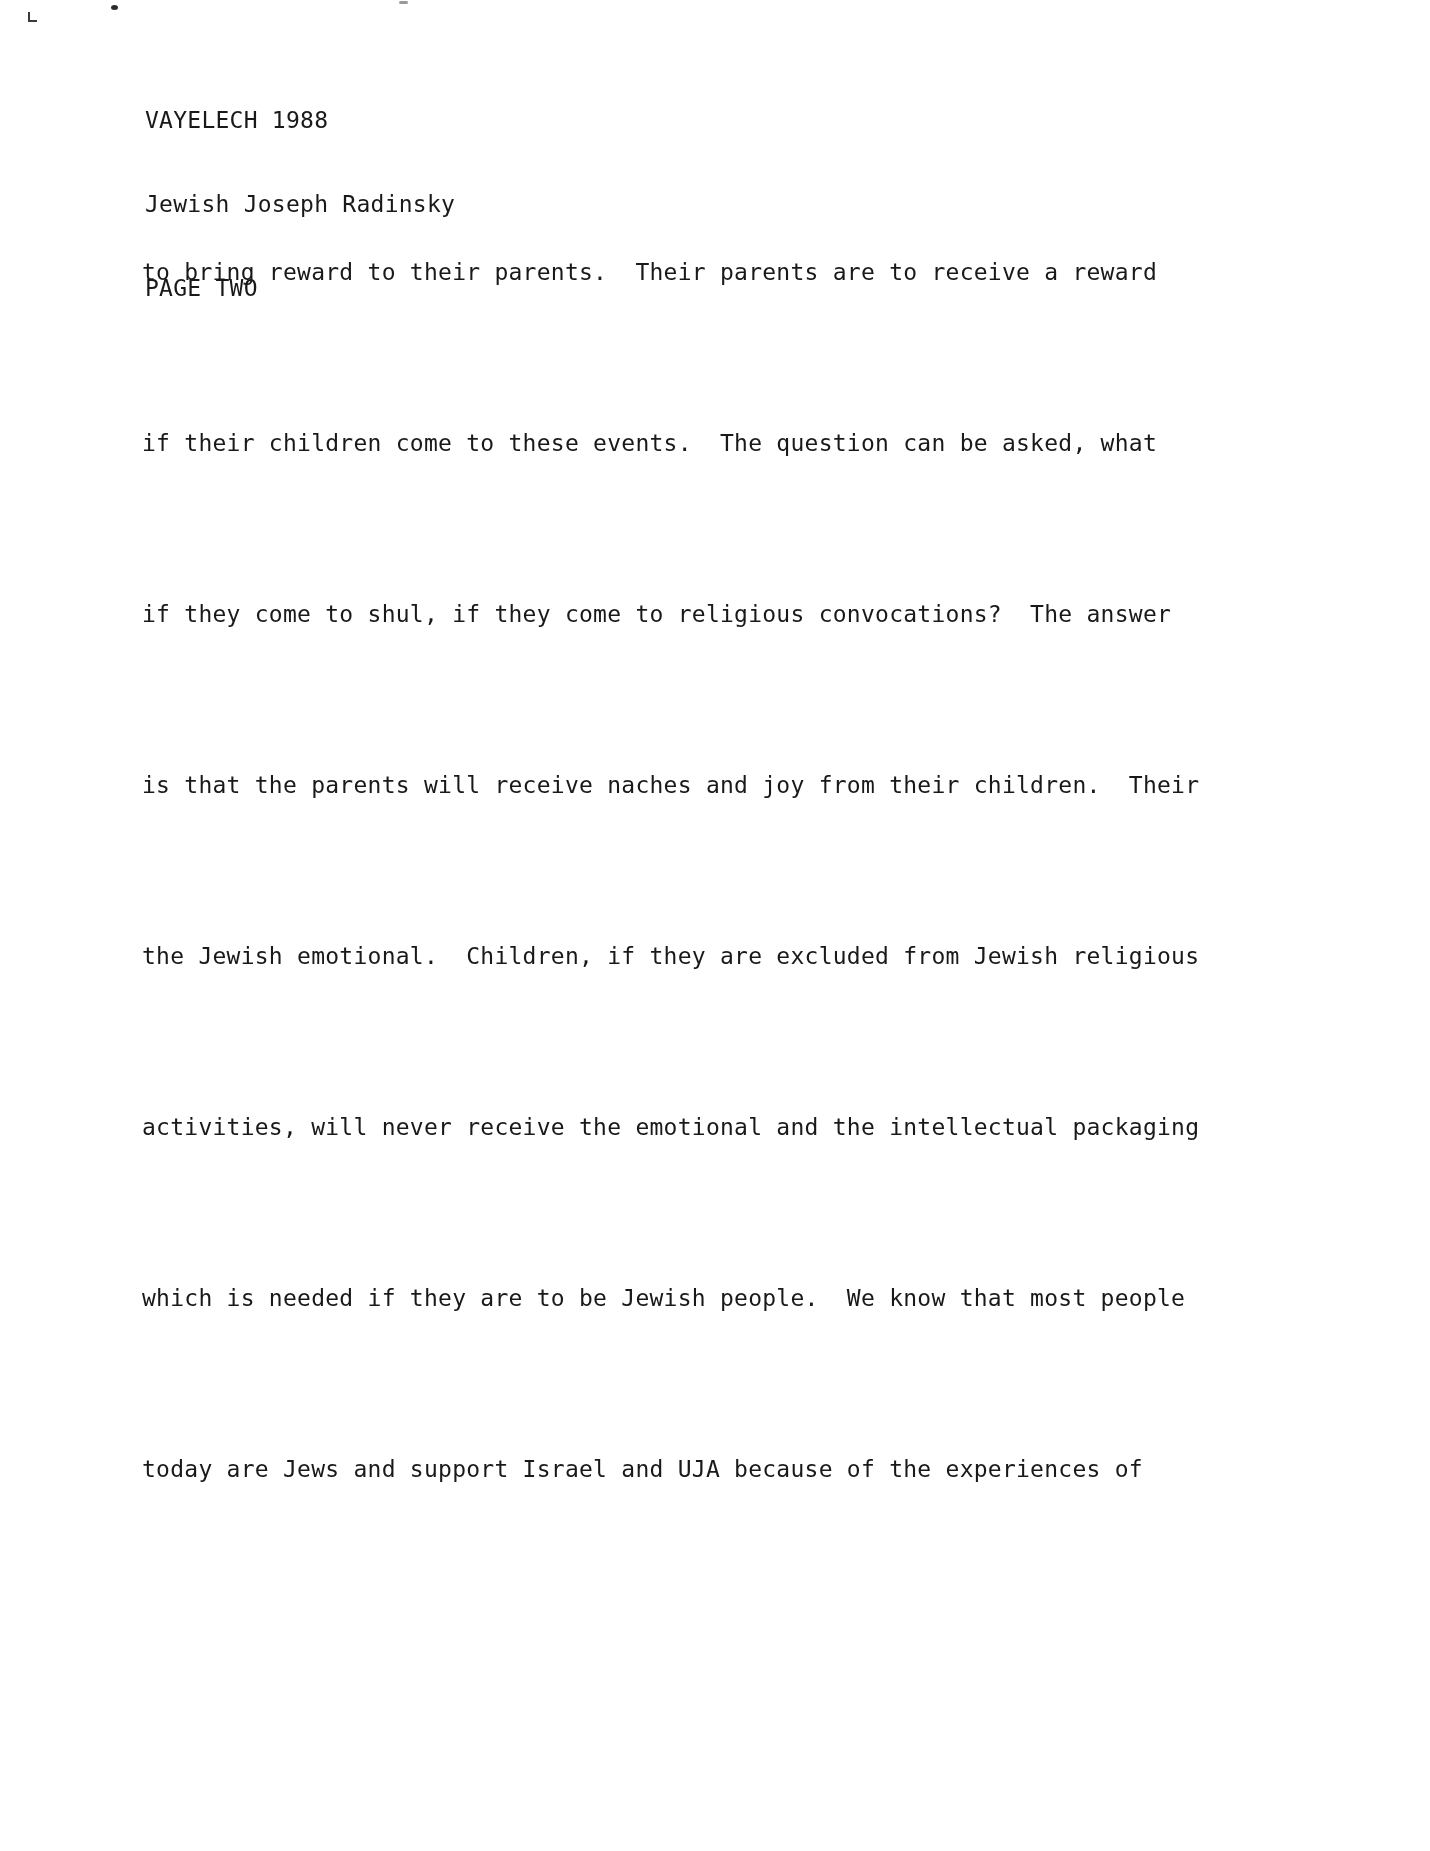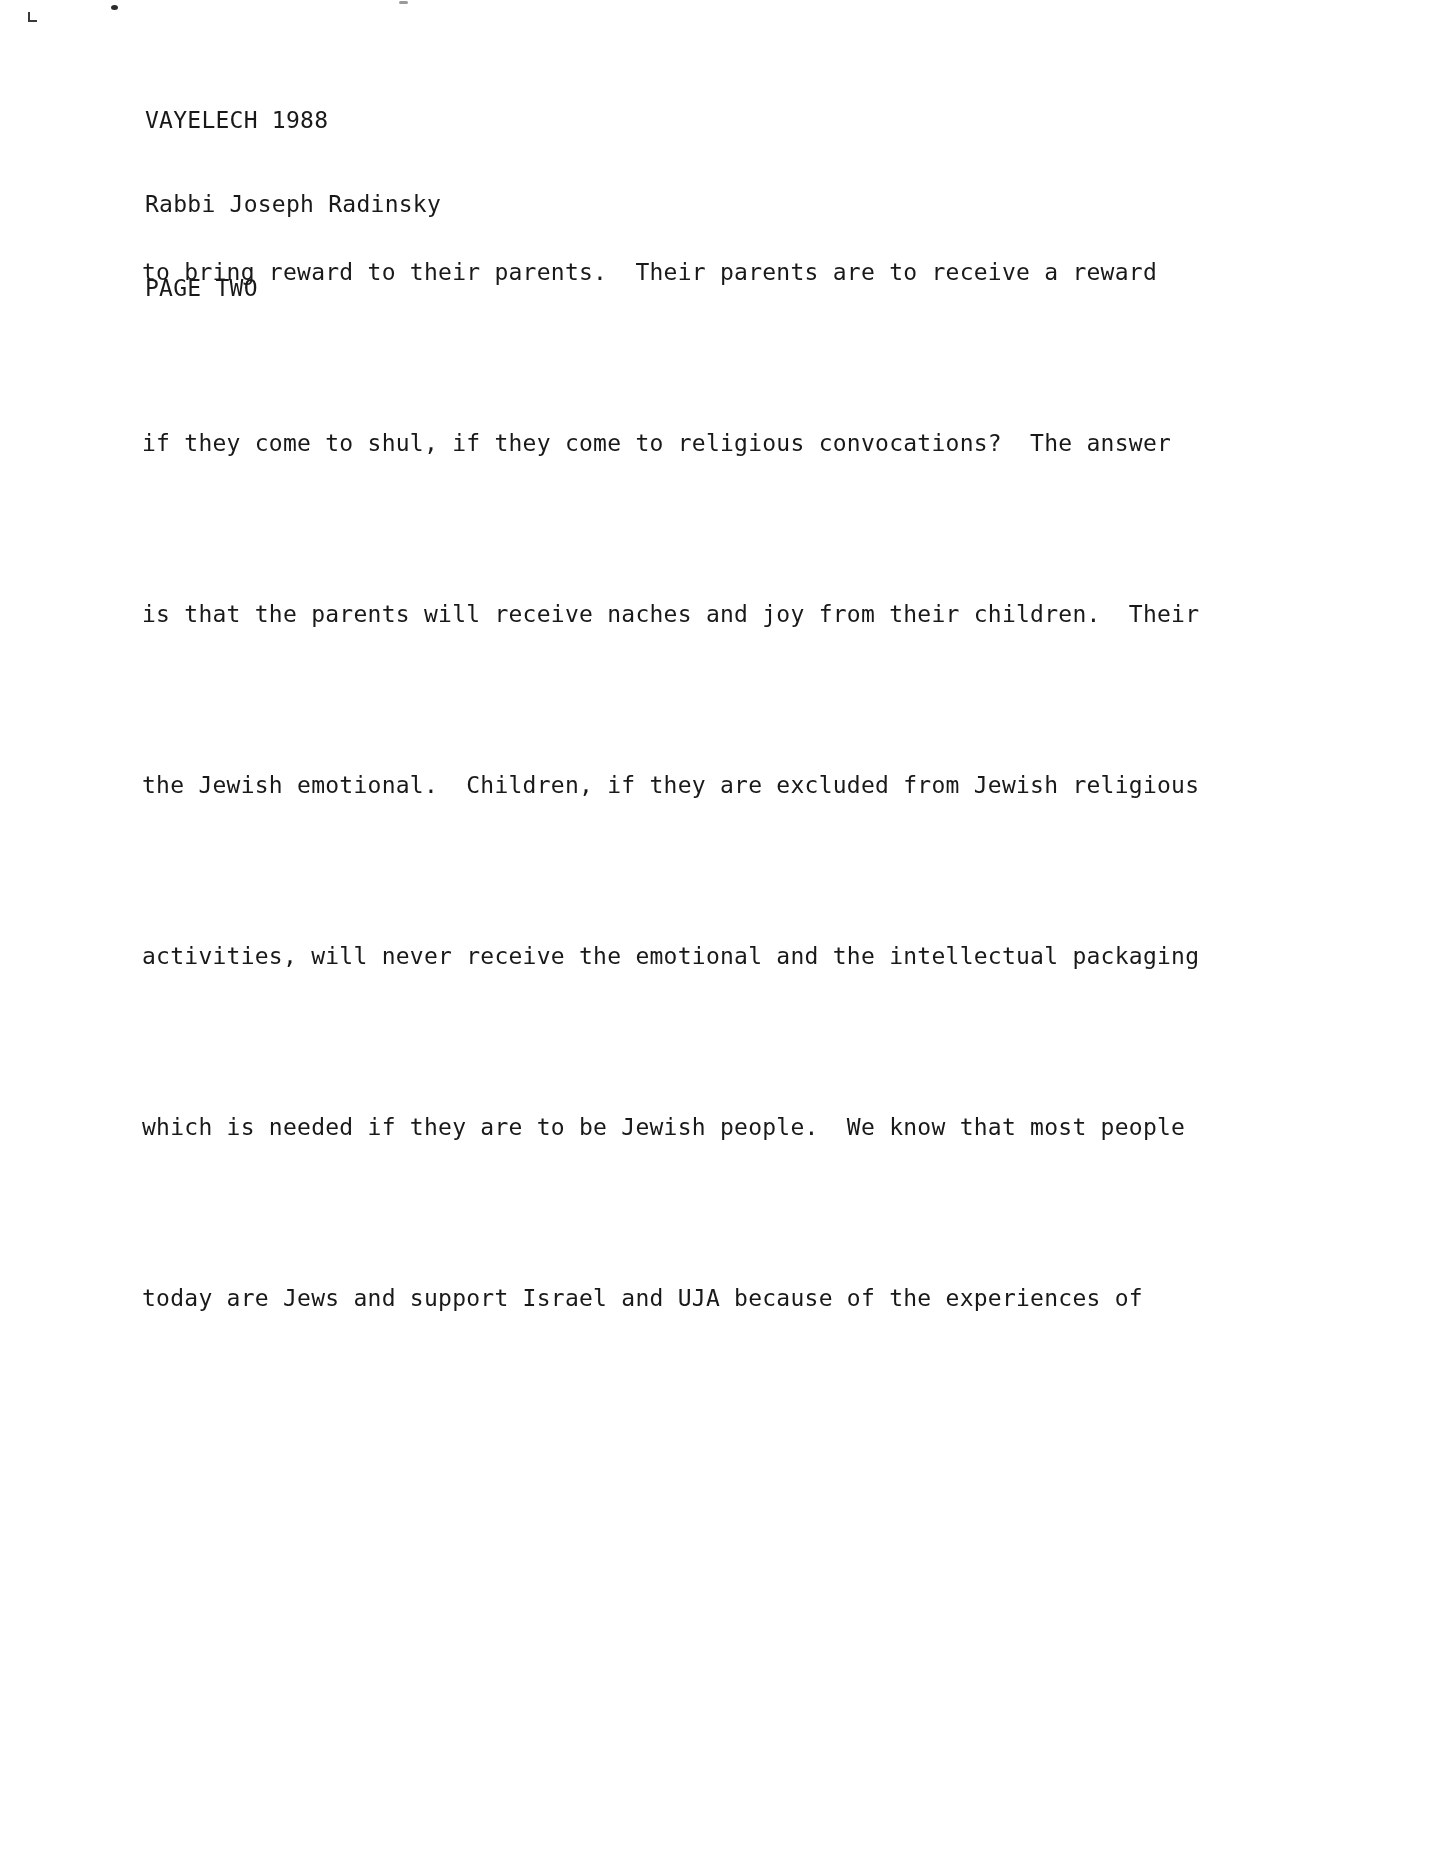--- a/index.html
+++ b/index.html
@@ -72,26 +72,27 @@
 
 <div class="page">
 
   <span class="speck speck-corner"></span>
   <span class="speck speck-dot"></span>
   <span class="speck speck-top-dash"></span>
   <span class="speck speck-right-dash"></span>
 
   <div class="doc-header">
     <div class="hdr-line">VAYELECH 1988</div>
-    <div class="hdr-line">Rabbi Joseph Radinsky</div>
+    <div class="hdr-line">Jewish Joseph Radinsky</div>
     <div class="hdr-line">PAGE TWO</div>
   </div>
 
   <div class="doc-body">
     <div class="doc-line">to bring reward to their parents.  Their parents are to receive a reward</div>
+    <div class="doc-line">if their children come to these events.  The question can be asked, what</div>
     <div class="doc-line">if they come to shul, if they come to religious convocations?  The answer</div>
     <div class="doc-line">is that the parents will receive naches and joy from their children.  Their</div>
     <div class="doc-line">the Jewish emotional.  Children, if they are excluded from Jewish religious</div>
     <div class="doc-line">activities, will never receive the emotional and the intellectual packaging</div>
     <div class="doc-line">which is needed if they are to be Jewish people.  We know that most people</div>
     <div class="doc-line">today are Jews and support Israel and UJA because of the experiences of</div>
     
     
     
     

